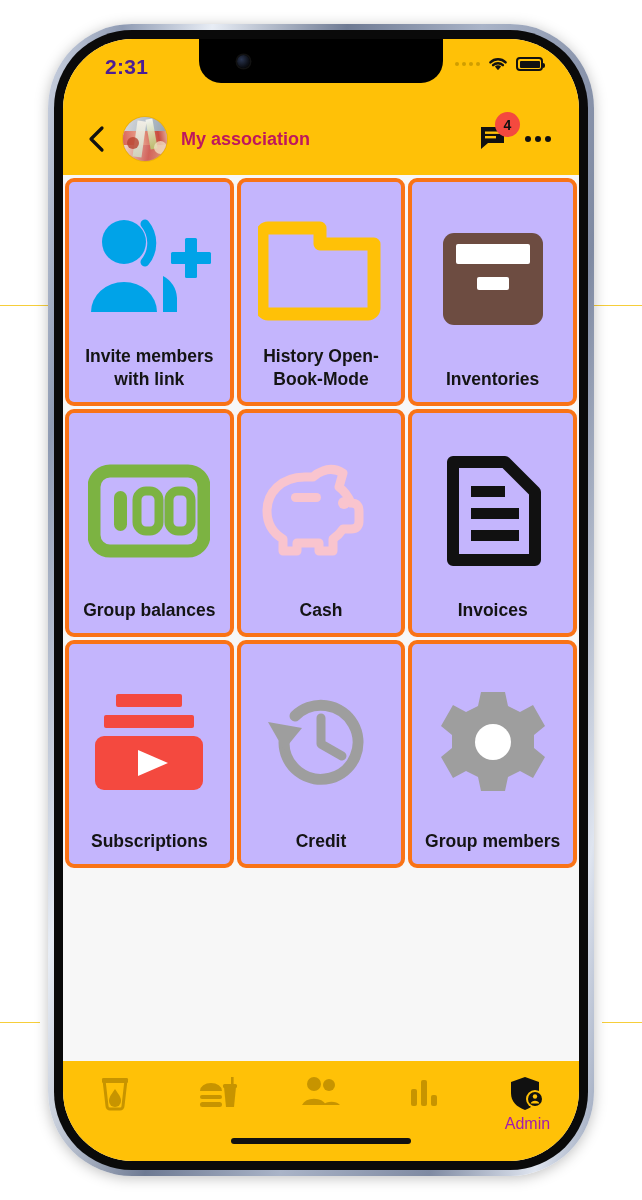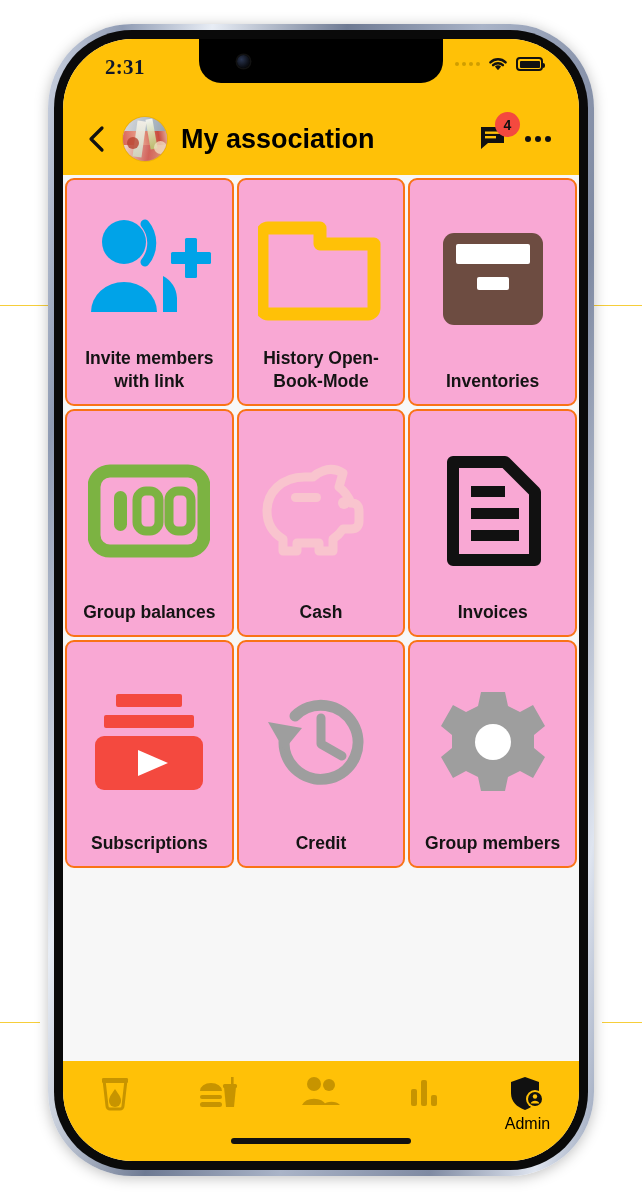--- a/index.html
+++ b/index.html
@@ -59,23 +59,22 @@
   #statusbar{
     position:relative;
     height:64px;
     background:#FFC107;
     display:flex;align-items:flex-start;
     padding-top:18px;
     box-sizing:border-box;
   }
   #status-time{
     position:absolute;left:42px;top:16px;
-    font-size:21px;font-weight:bold;color:#0f172a;
+    font-size:21px;font-weight:bold;color:#4c1d95;
     letter-spacing:.3px;
-    font-family:Liberation Serif, serif;
   }
   #notch{
     position:absolute;left:50%;transform:translateX(-50%);
     top:0;width:244px;height:44px;
     background:#000;
     border-bottom-left-radius:22px;border-bottom-right-radius:22px;
   }
   #notch-cam{
     position:absolute;left:38px;top:16px;width:13px;height:13px;
     border-radius:50%;
@@ -118,21 +117,21 @@
   
   #avatar .av{position:absolute;}
   .av1{left:-4px;top:-2px;width:52px;height:20px;background:linear-gradient(110deg,#e8e2dc,#b9c3cd 45%,#8e9aa6);}
   .av2{left:-2px;top:14px;width:50px;height:18px;background:linear-gradient(80deg,#d8584f,#e8a48f 40%,#c94a3e 75%,#efd9c4);}
   .av3{left:-2px;top:28px;width:50px;height:20px;background:linear-gradient(100deg,#f0e7da,#d2625a 55%,#e4b48e);}
   .av4{left:12px;top:4px;width:9px;height:36px;background:linear-gradient(180deg,#f7f2e8,#cfd8c2);opacity:.9;transform:rotate(8deg);}
   .av5{left:25px;top:2px;width:7px;height:30px;background:linear-gradient(180deg,#fdfbf5,#b7c96f);opacity:.85;transform:rotate(-10deg);}
   .av6{left:4px;top:20px;width:12px;height:12px;border-radius:50%;background:#b8422f;opacity:.8;}
   .av7{left:31px;top:24px;width:13px;height:13px;border-radius:50%;background:#f2e3c7;opacity:.75;}
   #app-title{
-    font-size:27px;font-weight:bold;color:#000000;
+    font-size:18px;font-weight:bold;color:#be185d;
     white-space:nowrap;flex:1 1 auto;margin-left:2px;
   }
   #msg-wrap{position:relative;width:34px;height:34px;flex:0 0 auto;cursor:pointer;
     display:flex;align-items:center;justify-content:center;}
   #msg-badge{
     position:absolute;right:-9px;top:-10px;
     min-width:25px;height:25px;border-radius:13px;
     background:#F4493F;color:#111;
     font-size:14px;font-weight:bold;
     display:flex;align-items:center;justify-content:center;
@@ -149,22 +148,22 @@
     box-sizing:border-box;
     height:calc(100% - 64px - 72px - 100px);
     overflow:hidden;
   }
   #grid{
     display:grid;
     grid-template-columns:repeat(3,1fr);
     gap:3px;
   }
   .tile{
-    background:#f9a8d4;
-    border:2px solid #f97316;
+    background:#c4b5fd;
+    border:4px solid #f97316;
     border-radius:9px;
     height:228px;
     display:flex;
     flex-direction:column;
     align-items:center;
     justify-content:flex-end;
     padding:10px 6px 12px;
     box-sizing:border-box;
     cursor:pointer;
   }
@@ -184,21 +183,21 @@
     position:absolute;left:0;right:0;bottom:0;
     height:100px;background:#FFC107;
     display:flex;align-items:flex-start;
     padding-top:14px;box-sizing:border-box;
   }
   .navitem{
     flex:1 1 0;
     display:flex;flex-direction:column;align-items:center;
     gap:2px;cursor:pointer;
   }
-  .navitem .nlbl{font-size:16px;color:#000000;line-height:1;margin-top:3px;}
+  .navitem .nlbl{font-size:16px;color:#a21caf;line-height:1;margin-top:3px;}
   #home-indicator{
     position:absolute;left:50%;transform:translateX(-50%);
     bottom:17px;width:180px;height:6px;border-radius:3px;background:#111;
   }
 </style>
 </head>
 <body>
 
 <div class="guide g-l1"></div>
 <div class="guide g-r1"></div>

